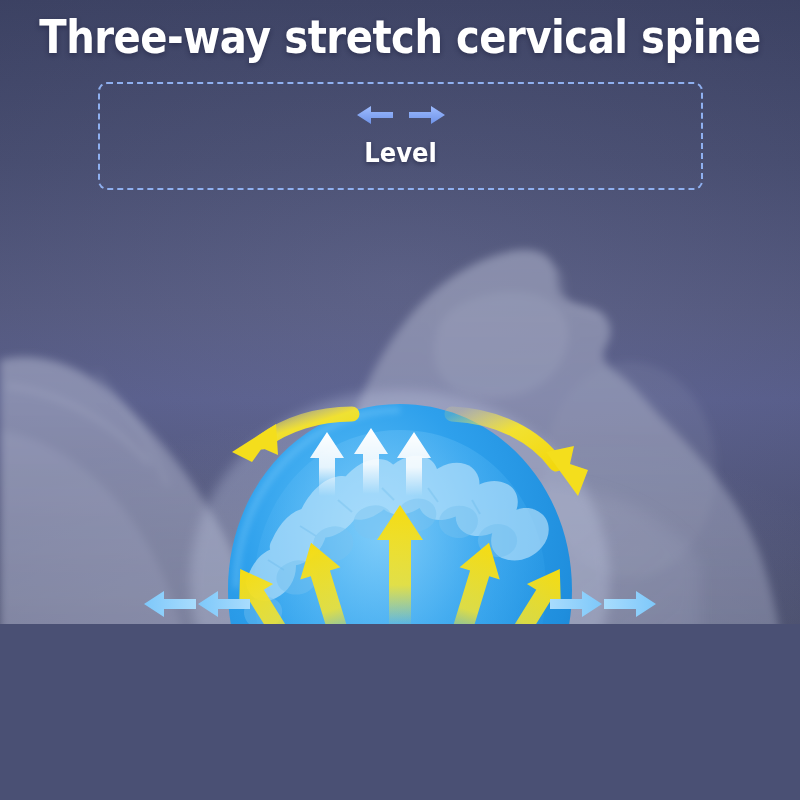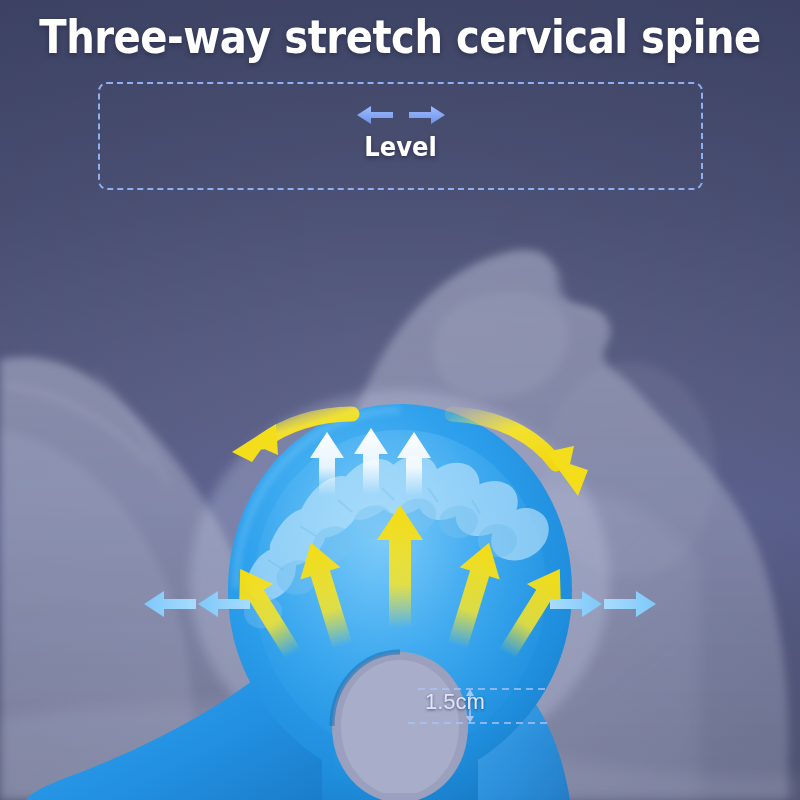--- a/index.html
+++ b/index.html
@@ -1,21 +1,21 @@
 <!DOCTYPE html>
 <html><head>
 <meta charset="utf-8">
 <style>
   html,body{margin:0;padding:0;}
   body{
     width:800px;height:800px;overflow:hidden;
     font-family:"Liberation Sans", sans-serif;
     background:#4a5074;
   }
-  #stage{position:relative;width:800px;height:800px;overflow:hidden;}
+  #stage{position:relative;width:800px;height:624px;overflow:hidden;}
 
   
   .bg{position:absolute;inset:0;
       background:
         radial-gradient(120% 85% at 50% 115%, rgba(150,155,185,.55) 0%, rgba(150,155,185,0) 58%),
         linear-gradient(180deg,#3d4366 0%,#474d72 26%,#555a82 50%,#5a6090 64%,#53587f 82%,#4b5070 100%);}
   .bg-vig{position:absolute;inset:0;
       background:radial-gradient(130% 95% at 50% 45%, rgba(255,255,255,.05) 0%, rgba(20,24,50,.20) 100%);}
 
   
@@ -37,21 +37,21 @@
     border:2px dashed #8fb0f0;border-radius:9px;
     display:flex;box-sizing:border-box;
   }
   .feature{flex:1;position:relative;display:flex;flex-direction:column;
            align-items:center;justify-content:flex-start;padding-top:14px;}
   .feature + .feature:before{
     content:"";position:absolute;left:0;top:12px;bottom:12px;width:0;
     border-left:2px dashed #8fb0f0;opacity:.95;}
   .f-icon{height:34px;display:flex;align-items:center;justify-content:center;}
   .f-label{
-    color:#fff;font-size:27px;font-weight:700;line-height:30px;
+    color:#fff;font-size:27px;font-weight:700;line-height:30px;margin-top:6px;
     font-family:"DejaVu Sans Condensed","Liberation Sans Narrow","Liberation Sans",sans-serif;
     text-shadow:0 2px 4px rgba(20,22,50,.5);
   }
 
   
   .product{position:absolute;inset:0;}
   .product svg{width:800px;height:800px;display:block;}
 
   
   .caption{

